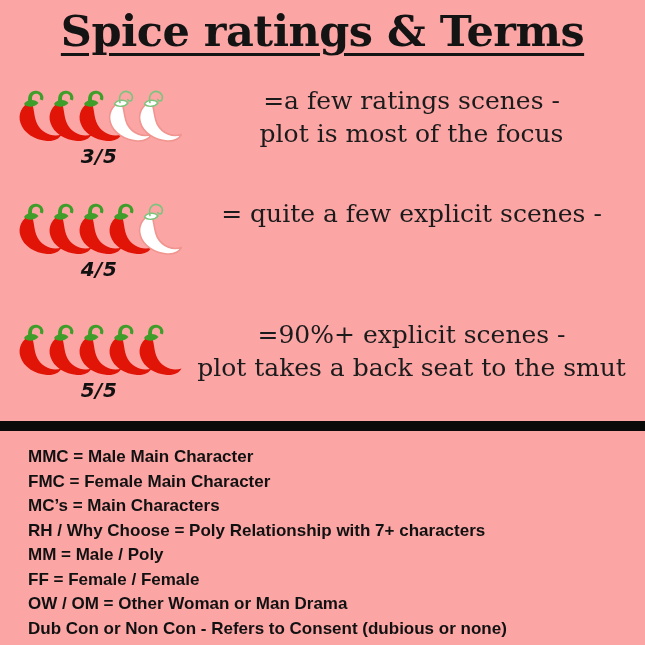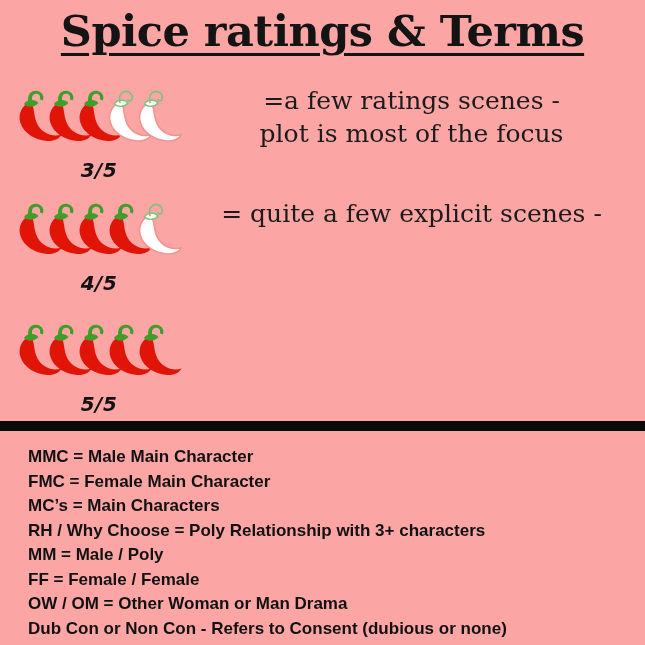--- a/index.html
+++ b/index.html
@@ -16,21 +16,21 @@
   .rating-row { position:absolute; left:0; width:645px; display:flex; align-items:flex-start; }
   .row-0 { top:84px; }
   .row-1 { top:197px; }
   .row-2 { top:318px; }
   .pepper-col { margin-left:14px; width:170px; display:flex; flex-direction:column; align-items:center; }
   .pepper-group { display:flex; margin-top:5px; }
   .pepper { width:46px; height:54px; margin-right:-16px; flex:0 0 auto; }
   .pepper:last-child { margin-right:0; }
   .score {
     font-family:"DejaVu Sans", sans-serif; font-weight:800; font-style:italic;
-    font-size:20px; letter-spacing:0.5px; color:#111111; margin-top:15px;
+    font-size:20px; letter-spacing:0.5px; color:#111111; margin-top:1px;
   }
   .desc {
     flex:1; text-align:center; font-family:"DejaVu Serif", serif;
     font-size:25px; line-height:33px; color:#1b1b1b; padding-right:6px;
   }
   .divider { position:absolute; top:421px; left:0; width:645px; height:10px; background:#0a0a0a; }
   .terms {
     position:absolute; top:445px; left:28px; right:14px;
     font-family:"Liberation Sans", sans-serif; font-weight:700;
     font-size:17px; line-height:24.5px; color:#111111;
@@ -140,28 +140,32 @@
             <path d="M8,15 C10.5,10 19.5,9.5 22.5,14 C19,18.5 11,19 8,15 Z" fill="#3f9e2a"></path>
           </svg>
           <svg class="pepper" viewBox="0 0 46 54">
             <path d="M15,12.5 C6,16 1.5,25 4.5,34 C7.5,44 19,51 31,52 C38,52.5 43,50 45.5,45.5 C36.5,48.5 26.5,44.5 21.5,35.5 C17.5,28 18.5,17.5 15,12.5 Z" fill="#e01507"></path>
             <path d="M12.5,14 C10.5,5 16,0.8 21.5,2 C26.5,3.2 28.8,8 26.6,11.6 L23.8,10.2 C25,7.4 23.2,4.6 19.9,4.8 C16.4,5 15.2,8.6 16.6,13.6 Z" fill="#3f9e2a"></path>
             <path d="M8,15 C10.5,10 19.5,9.5 22.5,14 C19,18.5 11,19 8,15 Z" fill="#3f9e2a"></path>
           </svg>
         </div>
       <div class="score">5/5</div>
     </div>
+    <div class="desc">
+      <div>=90%+ explicit scenes -</div>
+      <div>plot takes a back seat to the smut</div>
+    </div>
   </div>
 
   <div class="divider"></div>
 
   <div class="terms">
     <div>MMC = Male Main Character</div>
     <div>FMC = Female Main Character</div>
     <div>MC’s = Main Characters</div>
-    <div>RH / Why Choose = Poly Relationship with 3+ characters</div>
+    <div>RH / Why Choose = Poly Relationship with 7+ characters</div>
     <div>MM = Male / Poly</div>
     <div>FF = Female / Female</div>
     <div>OW / OM = Other Woman or Man Drama</div>
     <div>Dub Con or Non Con - Refers to Consent (dubious or none)</div>
   </div>
 
 </div>
 
 </body></html>

